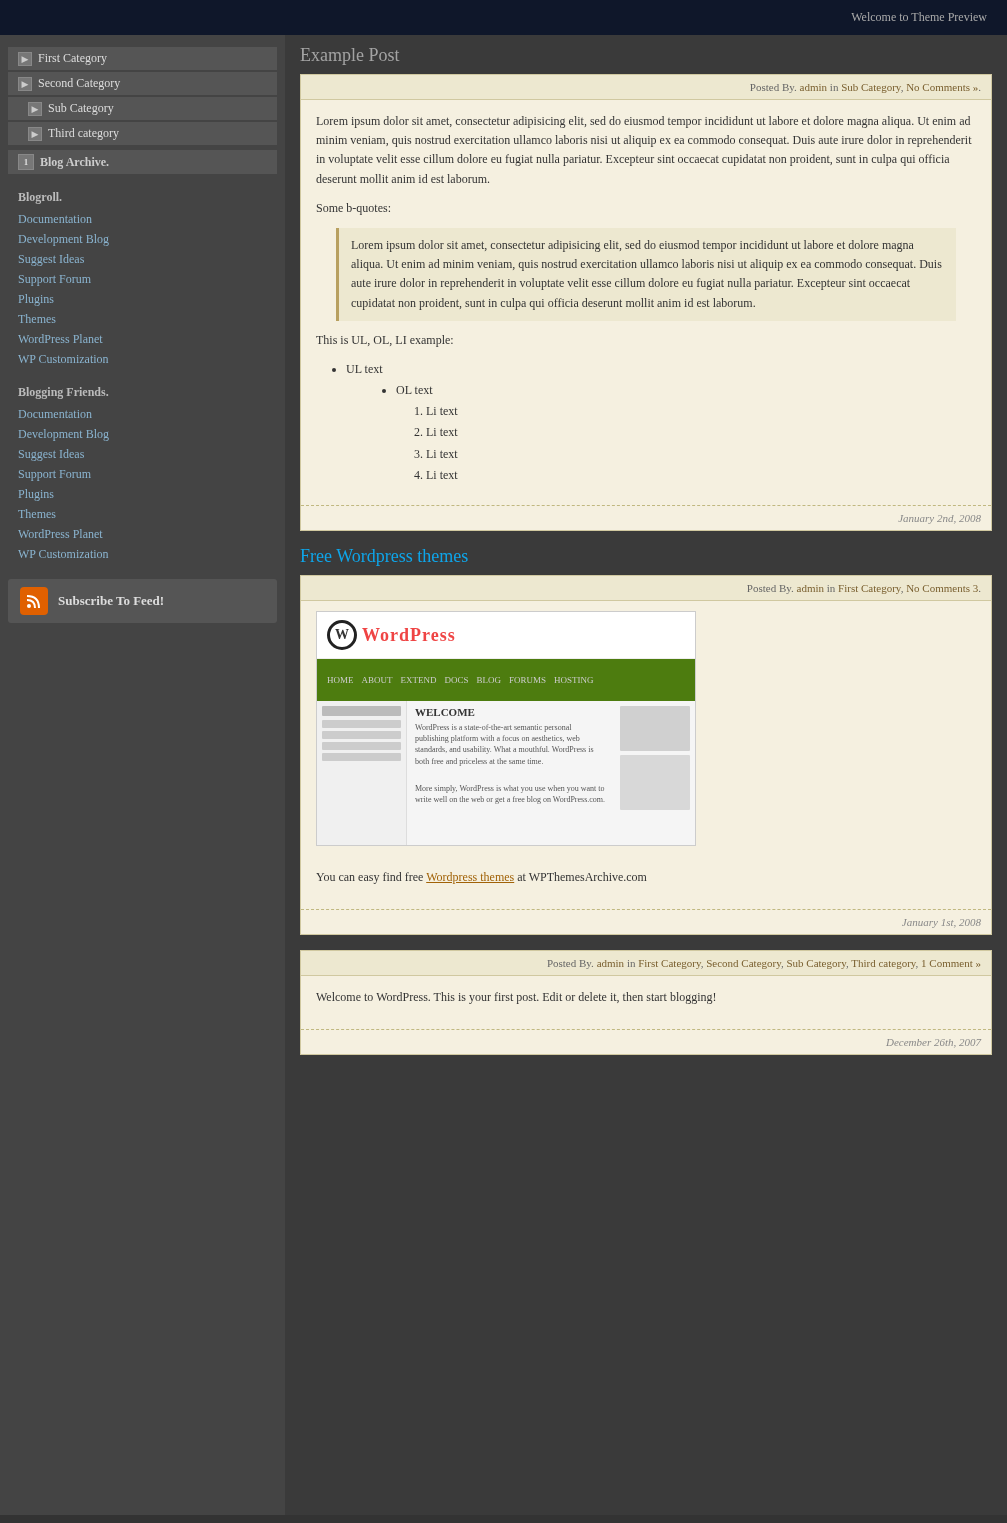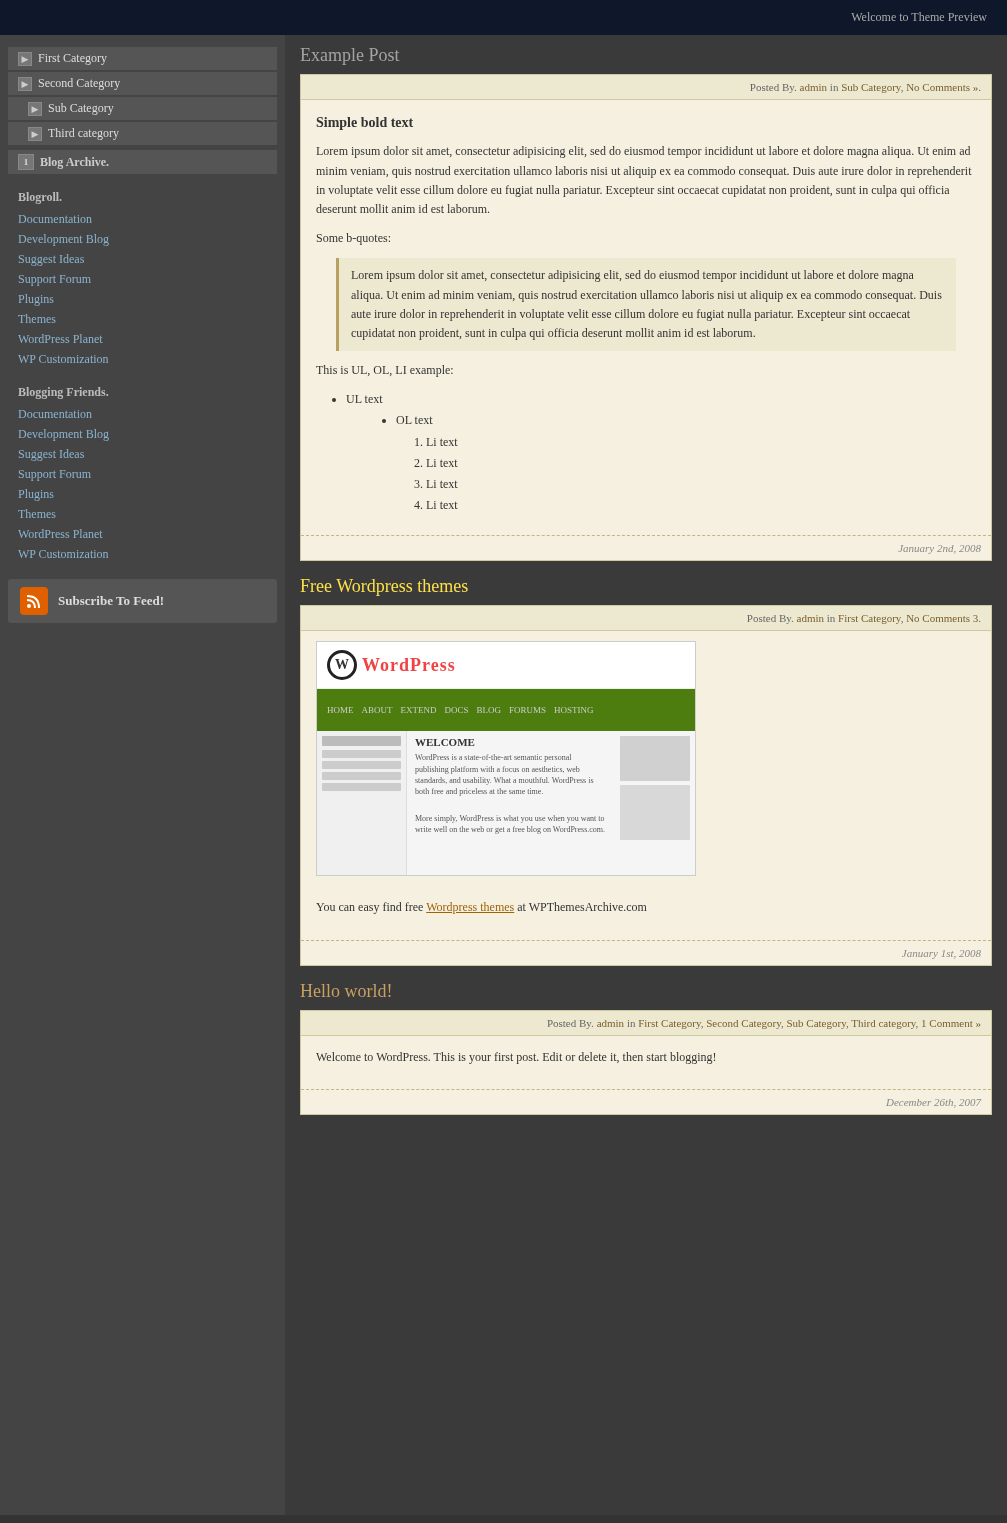--- a/index.html
+++ b/index.html
@@ -434,21 +434,20 @@
       <a class="post-title" href="#" style="display:block; color:#a3a3a3; font-size:18px; font-weight:normal; margin-bottom:8px; text-decoration:none;">Example Post</a>
       <div class="post-box">
         <div class="post-meta">
           <span>Posted By.</span>
           <a href="#">admin</a>
           <span> in </span>
           <a href="#">Sub Category</a>,
           <a href="#">No Comments »</a>.
         </div>
         <div class="post-content">
-          <h3>Simple bold text</h3>
           <p>Lorem ipsum dolor sit amet, consectetur adipisicing elit, sed do eiusmod tempor incididunt ut labore et dolore magna aliqua. Ut enim ad minim veniam, quis nostrud exercitation ullamco laboris nisi ut aliquip ex ea commodo consequat. Duis aute irure dolor in reprehenderit in voluptate velit esse cillum dolore eu fugiat nulla pariatur. Excepteur sint occaecat cupidatat non proident, sunt in culpa qui officia deserunt mollit anim id est laborum.</p>
           <p>Some b-quotes:</p>
           <blockquote>Lorem ipsum dolor sit amet, consectetur adipisicing elit, sed do eiusmod tempor incididunt ut labore et dolore magna aliqua. Ut enim ad minim veniam, quis nostrud exercitation ullamco laboris nisi ut aliquip ex ea commodo consequat. Duis aute irure dolor in reprehenderit in voluptate velit esse cillum dolore eu fugiat nulla pariatur. Excepteur sint occaecat cupidatat non proident, sunt in culpa qui officia deserunt mollit anim id est laborum.</blockquote>
           <p>This is UL, OL, LI example:</p>
           <ul>
             <li>UL text</li>
             <ul style="list-style-type:disc; padding-left:20px;">
               <li>OL text</li>
               <ol>
                 <li>Li text</li>
@@ -457,21 +456,21 @@
                 <li>Li text</li>
               </ol>
             </ul>
           </ul>
         </div>
         <div class="post-footer">January 2nd, 2008</div>
       </div>
     </div>
 
     <div>
-      <a class="post-title" href="#" style="display:block; color:#fde047; font-size:18px; font-weight:normal; margin-bottom:8px; text-decoration:none;">Free Wordpress themes</a>
+      <a class="post-title" href="#" style="display:block; color:#0ea5e9; font-size:18px; font-weight:normal; margin-bottom:8px; text-decoration:none;">Free Wordpress themes</a>
       <div class="post-box">
         <div class="post-meta">
           <span>Posted By.</span>
           <a href="#">admin</a>
           <span> in </span>
           <a href="#">First Category</a>,
           <a href="#">No Comments 3</a>.
         </div>
 
         <div class="post-image-container">
@@ -513,21 +512,20 @@
         <div class="post-content">
           <p>
             <span>You can easy find free </span><a href="#" style="color:#a16207;">Wordpress themes</a><span> at WPThemesArchive.com</span>
           </p>
         </div>
         <div class="post-footer">January 1st, 2008</div>
       </div>
     </div>
 
     <div>
-      <a class="post-title" href="#" style="display:block; color:#c8a060; font-size:18px; font-weight:normal; margin-bottom:8px; text-decoration:none;">Hello world!</a>
       <div class="post-box">
         <div class="post-meta">
           <span>Posted By.</span>
           <a href="#">admin</a>
           <span> in </span>
           <a href="#">First Category</a>,
           <a href="#">Second Category</a>,
           <a href="#">Sub Category</a>,
           <a href="#">Third category</a>,
           <a href="#">1 Comment »</a>

